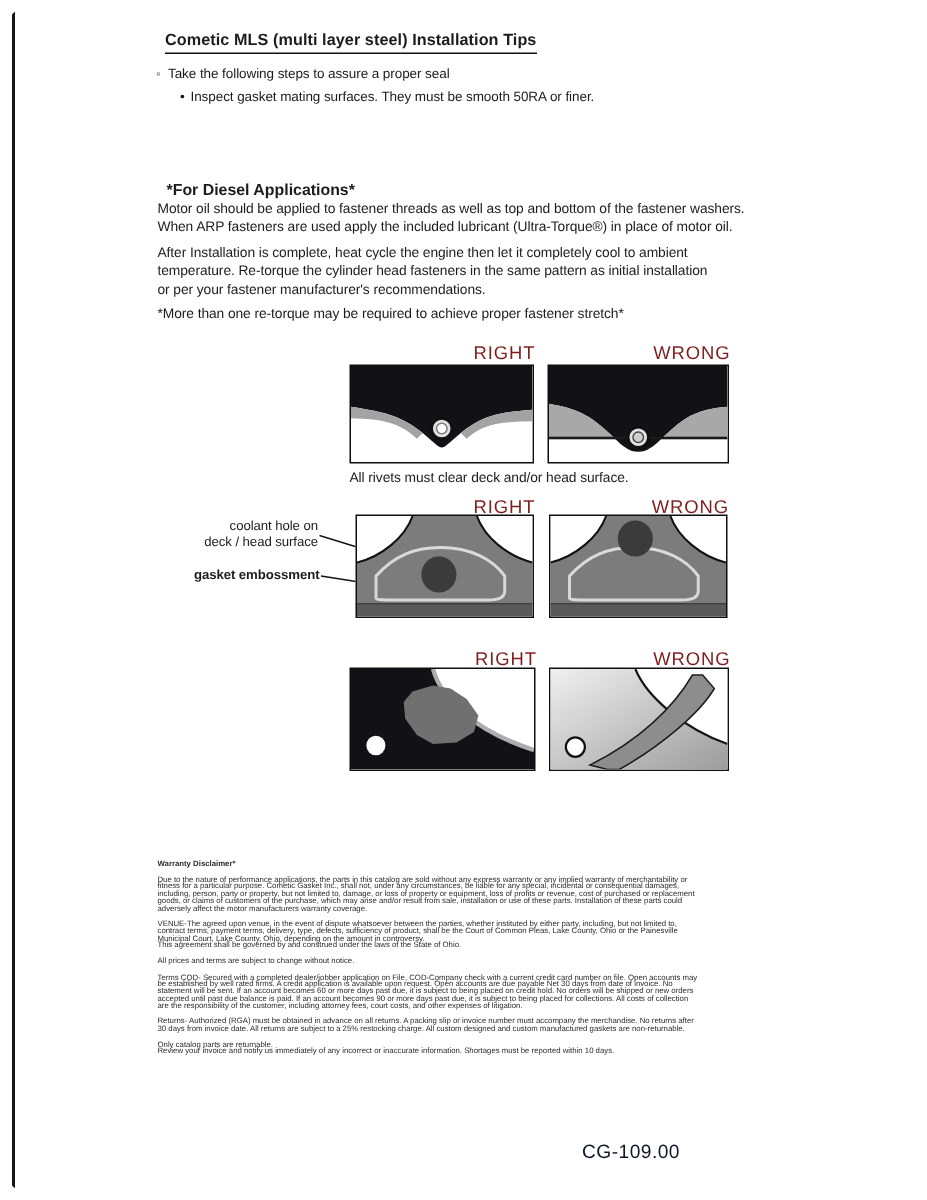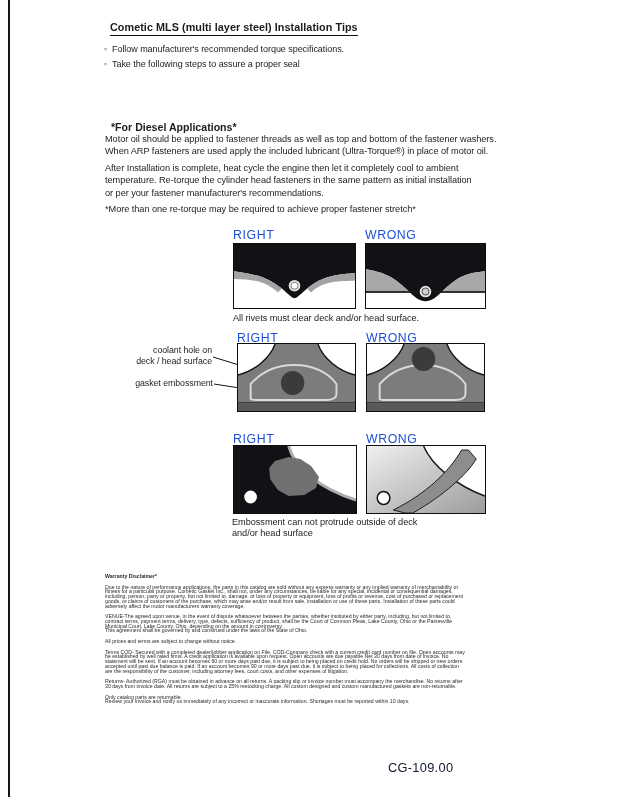--- a/index.html
+++ b/index.html
@@ -1,18 +1,18 @@
 <!DOCTYPE html>
 <html><head>
 <meta charset="utf-8">
 <style>
   html,body { margin:0; padding:0; }
   .page {
     position:relative; width:618px; height:800px; background:#ffffff;
-    font-family:"Liberation Sans", sans-serif; color:#1c1c1c; overflow:hidden;
+    font-family:"Liberation Sans", sans-serif; color:#1c1c1c; overflow:hidden;border-radius:30px;
   }
   .edge-line { position:absolute; left:8px; top:0; width:2px; height:797px; background:#161616; }
 
   .title {
     position:absolute; left:110px; top:21px; margin:0;
     font-size:10.8px; font-weight:bold; letter-spacing:0.05px;
     border-bottom:1.6px solid #101010; padding-bottom:2px; display:inline-block;
   }
 
   .bullets { position:absolute; left:104px; top:42px; font-size:9px; line-height:15.3px; letter-spacing:-0.05px; }
@@ -20,21 +20,21 @@
   .b .m { display:inline-block; width:8px; color:#333; }
   .b.sub { padding-left:16px; }
   .b.sub .m { width:7px; color:#111; }
 
   .h2 { position:absolute; left:105px; top:115px; margin:6px; font-size:10.6px; font-weight:bold; }
   .para { position:absolute; left:105px; margin:0; font-size:9.2px; line-height:12.3px; white-space:pre-line; letter-spacing:-0.05px; }
   .p1 { top:133px; }
   .p2 { top:162px; }
   .p3 { top:203px; }
 
-  .rw-label { position:absolute; font-size:12.3px; letter-spacing:0.6px; color:#1d4ed8; text-align:left; }
+  .rw-label { position:absolute; font-size:12.3px; letter-spacing:0.6px; color:#7f1d1d; text-align:right; }
   .imgbox { position:absolute; border:1.6px solid #0e0e0e; background:#fff; }
   .imgbox svg { display:block; width:100%; height:100%; }
   .caption { position:absolute; font-size:9.2px; line-height:10.5px; white-space:pre-line; letter-spacing:-0.05px; }
 
   .ptr-label { position:absolute; font-size:8.8px; line-height:10.6px; text-align:right; white-space:pre-line; letter-spacing:-0.05px; }
   .ptr-lines { position:absolute; left:203px; top:349px; width:100px; height:50px; }
 
   .legal { position:absolute; left:105px; top:574px; width:414px; font-size:5.2px; line-height:4.7px; color:#2a2a2a; letter-spacing:0; }
   .legal p { margin:0 0 6px 0; white-space:pre-line; }
   .legal .lh { font-weight:bold; margin-bottom:6px; }
@@ -44,22 +44,22 @@
 </head>
 <body>
 
 <div class="page">
 
   <div class="edge-line"></div>
 
   <h1 class="title">Cometic MLS (multi layer steel) Installation Tips</h1>
 
   <div class="bullets">
-    <div class="b"><span class="m">◦</span><span>Follow manufacturer's recommended torque specifications.</span></div>
     <div class="b"><span class="m">◦</span><span>Take the following steps to assure a proper seal</span></div>
+    <div class="b sub"><span class="m">•</span><span>Inspect gasket mating surfaces.  They must be smooth 50RA or finer.</span></div>
   </div>
 
   <h2 class="h2">*For Diesel Applications*</h2>
   <p class="para p1">Motor oil should be applied to fastener threads as well as top and bottom of the fastener washers.
 When ARP fasteners are used apply the included lubricant (Ultra-Torque®) in place of motor oil.</p>
   <p class="para p2">After Installation is complete, heat cycle the engine then let it completely cool to ambient
 temperature. Re-torque the cylinder head fasteners in the same pattern as initial installation
 or per your fastener manufacturer's recommendations.</p>
   <p class="para p3">*More than one re-torque may be required to achieve proper fastener stretch*</p>
 
@@ -87,21 +87,21 @@
       <circle cx="61" cy="49" r="3.6" fill="#cfcfcf" stroke="#4a4a4a" stroke-width="1"></circle>
     </svg>
   </div>
   <div class="caption" style="left:233px; top:313px;">All rivets must clear deck and/or head surface.</div>
 
   <div class="rw-label" style="left:237px; top:331px; width:120px;">RIGHT</div>
   <div class="rw-label" style="left:366px; top:331px; width:120px;">WRONG</div>
 
   <div class="ptr-label" style="left:100px; top:345px; width:112px;">coolant hole on
 deck / head surface</div>
-  <div class="ptr-label" style="left:100px; top:378px; width:113px;">gasket embossment</div>
+  <div class="ptr-label" style="left:100px; top:378px; width:113px;font-weight:bold;">gasket embossment</div>
   <svg class="ptr-lines" viewBox="0 0 100 50">
     <line x1="10" y1="8" x2="91" y2="33" stroke="#141414" stroke-width="1"></line>
     <line x1="11" y1="35" x2="62" y2="43" stroke="#141414" stroke-width="1"></line>
   </svg>
 
   <div class="imgbox" style="left:237px; top:343px; width:117px; height:67px;">
     <svg viewBox="0 0 120 67" preserveAspectRatio="none">
       <rect x="0" y="0" width="120" height="67" fill="#7c7c7c"></rect>
       <rect x="0" y="58" width="120" height="1.2" fill="#3f3f3f"></rect>
       <rect x="0" y="59.2" width="120" height="7.8" fill="#595959"></rect>
@@ -147,22 +147,20 @@
           <stop offset="1" stop-color="#9c9c9c"></stop>
         </linearGradient>
       </defs>
       <rect x="0" y="0" width="121" height="67" fill="#ffffff"></rect>
       <path d="M0,0 L58,0 C66,19 92,40 121,50 L121,67 L0,67 Z" fill="url(#g3)"></path>
       <path d="M58,0 C66,19 92,40 121,50" fill="none" stroke="#151515" stroke-width="1.5"></path>
       <path d="M97,4 C84,26 60,48 27,64 L39,67 L47,67 C78,50 103,28 112,13 L104,4 Z" fill="#8d8d8d" stroke="#1c1c1c" stroke-width="1"></path>
       <circle cx="17" cy="52" r="6.5" fill="#ffffff" stroke="#121212" stroke-width="1.5"></circle>
     </svg>
   </div>
-  <div class="caption" style="left:232px; top:517px; width:270px;">Embossment can not protrude outside of deck
-and/or head surface</div>
 
   <div class="legal">
     <p class="lh">Warranty Disclaimer*</p>
     <p>Due to the nature of performance applications, the parts in this catalog are sold without any express warranty or any implied warranty of merchantability or
 fitness for a particular purpose.  Cometic Gasket Inc., shall not, under any circumstances, be liable for any special, incidental or consequential damages,
 including, person, party or property, but not limited to, damage, or loss of property or equipment, loss of profits or revenue, cost of purchased or replacement
 goods, or claims of customers of the purchase, which may arise and/or result from sale, installation or use of these parts.  Installation of these parts could
 adversely affect the motor manufacturers warranty coverage.</p>
     <p>VENUE-The agreed upon venue, in the event of dispute whatsoever between the parties, whether instituted by either party, including, but not limited to,
 contract terms, payment terms, delivery, type, defects, sufficiency of product, shall be the Court of Common Pleas, Lake County, Ohio or the Painesville

